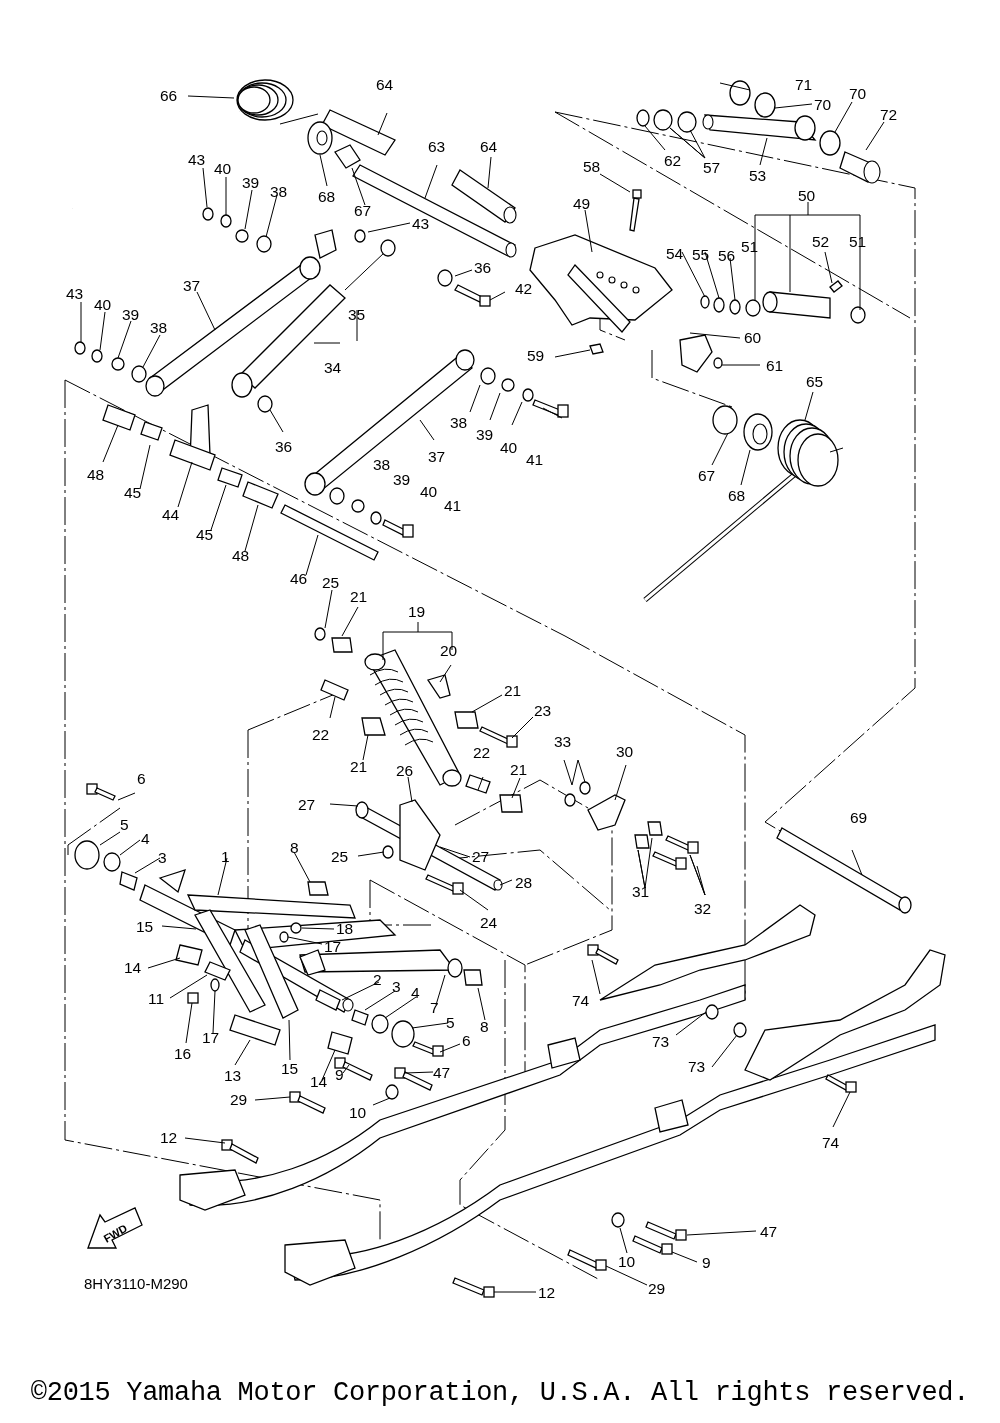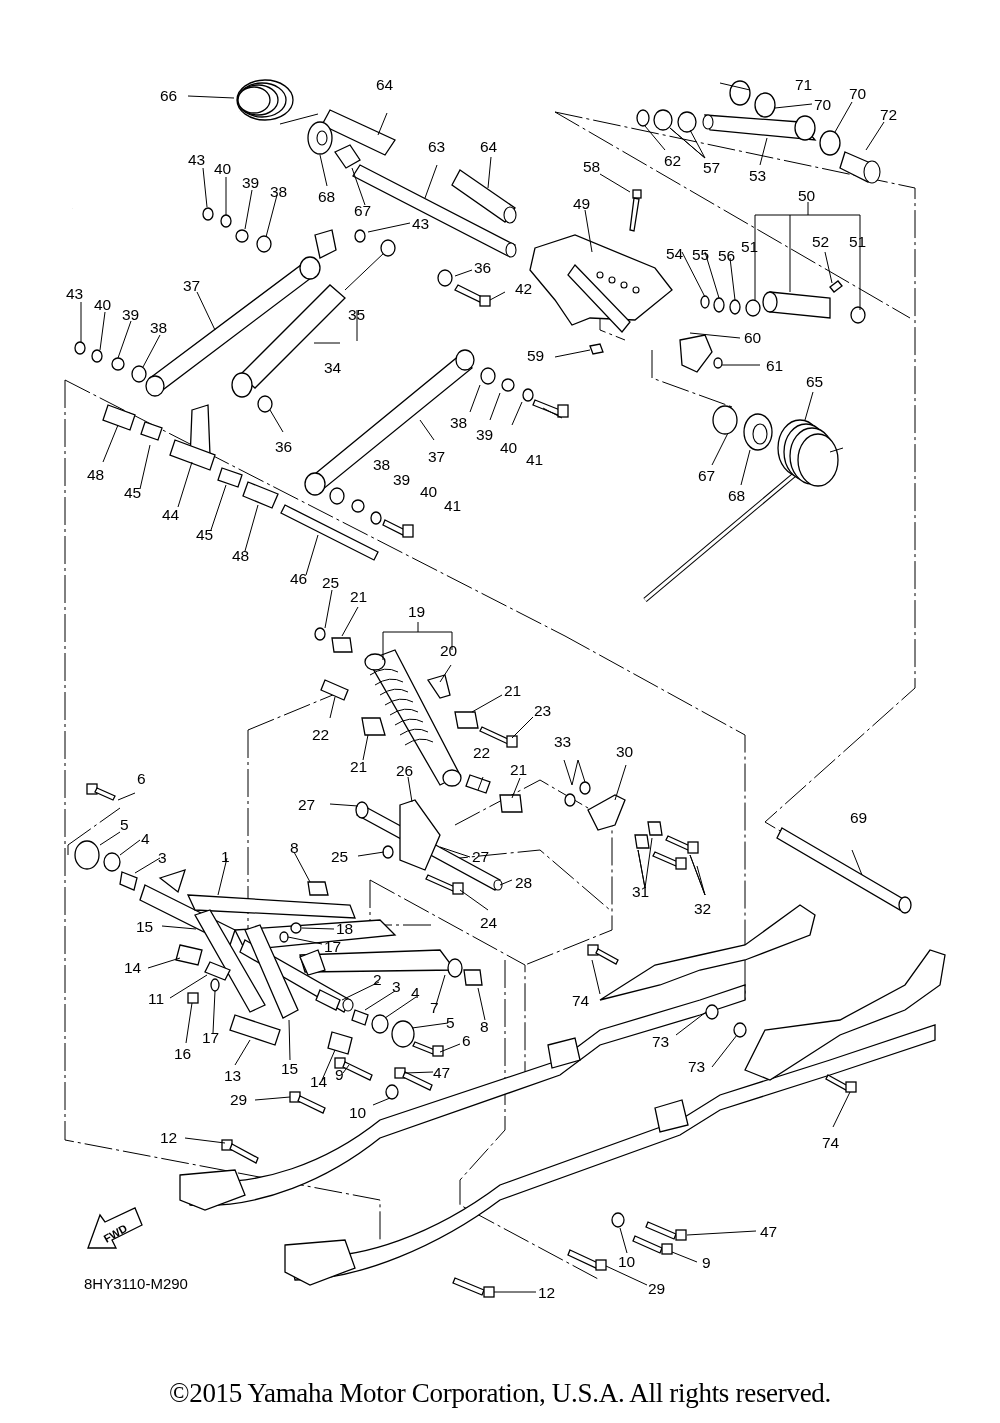--- a/index.html
+++ b/index.html
@@ -9,21 +9,21 @@
   #diagram text { font-family:"Liberation Sans", sans-serif; font-size:15px; fill:#000; }
   #diagram .lbl { font-size:15.5px; }
   #diagram .code { font-size:15px; }
   #diagram .fwd { font-size:11px; font-weight:bold; }
   .part { fill:#fff; stroke:#000; stroke-width:1.3; }
   .thin { fill:none; stroke:#000; stroke-width:1; }
   .leader { fill:none; stroke:#000; stroke-width:1; }
   .dash { fill:none; stroke:#000; stroke-width:1; stroke-dasharray:28 4 3 4; }
   .hole { fill:#fff; stroke:#000; stroke-width:1.1; }
   #copyright { position:absolute; left:0; top:1378px; width:1000px; text-align:center;
-               font-family:Liberation Serif, serif; font-size:27px; letter-spacing:-0.3px; }
+               font-family:Liberation Mono, monospace; font-size:27px; letter-spacing:-0.3px; }
 </style>
 </head>
 <body>
 
 <svg id="diagram" viewBox="0 0 1000 1350" xmlns="http://www.w3.org/2000/svg">
 
   <g>
     <polyline class="dash" points="555,112 915,188 915,688 765,822 905,905"></polyline>
     <polyline class="dash" points="555,112 910,318"></polyline>
     <polyline class="dash" points="65,380 65,1140 380,1200 380,1240"></polyline>

